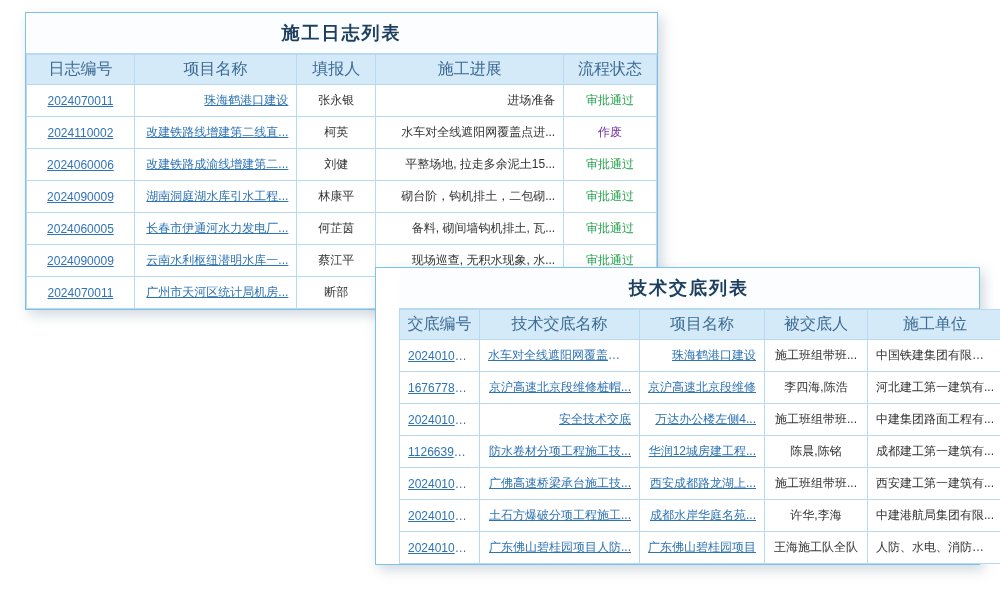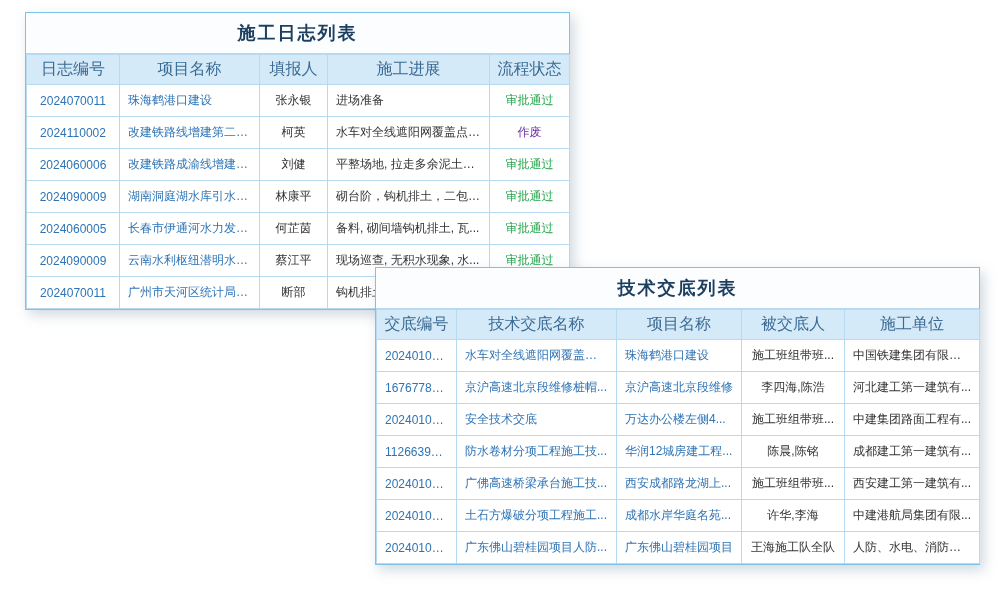--- a/index.html
+++ b/index.html
@@ -29,30 +29,30 @@
     border:1px solid var(--grid,#b7daf1);
     padding:0 4px;box-sizing:border-box;
   }
   td{
     font-size:12px;height:32px;
     border:1px solid var(--grid,#b7daf1);
     padding:0 8px;box-sizing:border-box;
     overflow:hidden;white-space:nowrap;text-overflow:ellipsis;
     background:#ffffff;
   }
-  td.blue{color:var(--link,#2e74b5);}
+  td.blue{color:var(--link,#2e74b5);text-decoration:underline;}
   td.dark{color:var(--text,#333333);}
   td.center{text-align:center;}
-  td.left{text-align:left;}
+  td.left{text-align:right;}
   td.status{text-align:center;}
   td.status.approved{color:var(--approved,#21a24a);margin-top:24px;}
   td.status.void{color:var(--void,#7030a0);}
 
-  #log-panel{left:25px;top:12px;width:545px;z-index:1;}
-  #disclosure-panel{left:375px;top:267px;width:605px;z-index:2;}
+  #log-panel{left:25px;top:12px;width:633px;z-index:1;}
+  #disclosure-panel{left:375px;top:267px;width:605px;z-index:2;padding-left:23px;}
 </style>
 </head>
 <body>
 
 <div id="log-panel" class="panel">
   <div class="panel-title">施工日志列表</div>
   <table>
     <colgroup>
       <col style="width:93px">
         <col style="width:140px">

